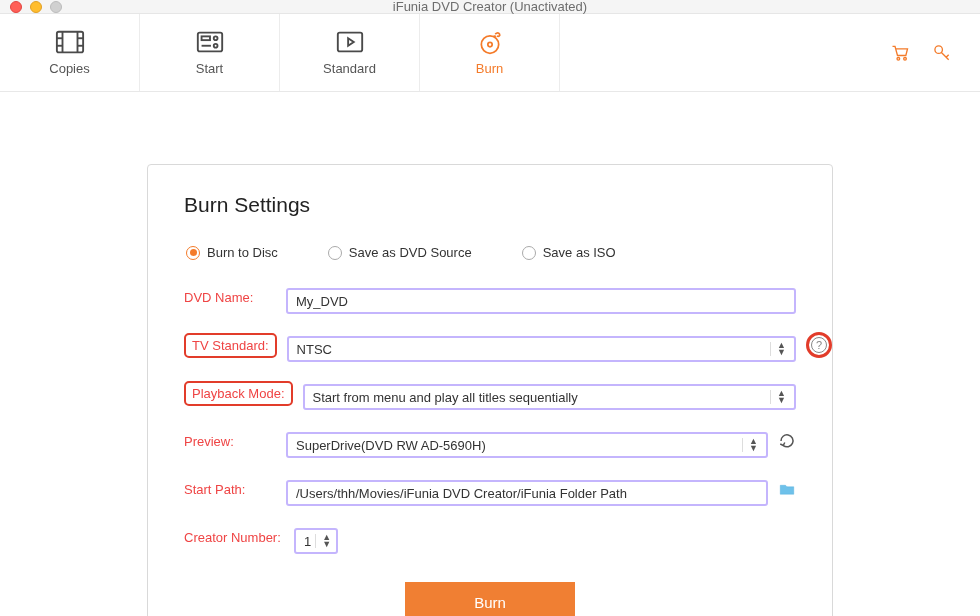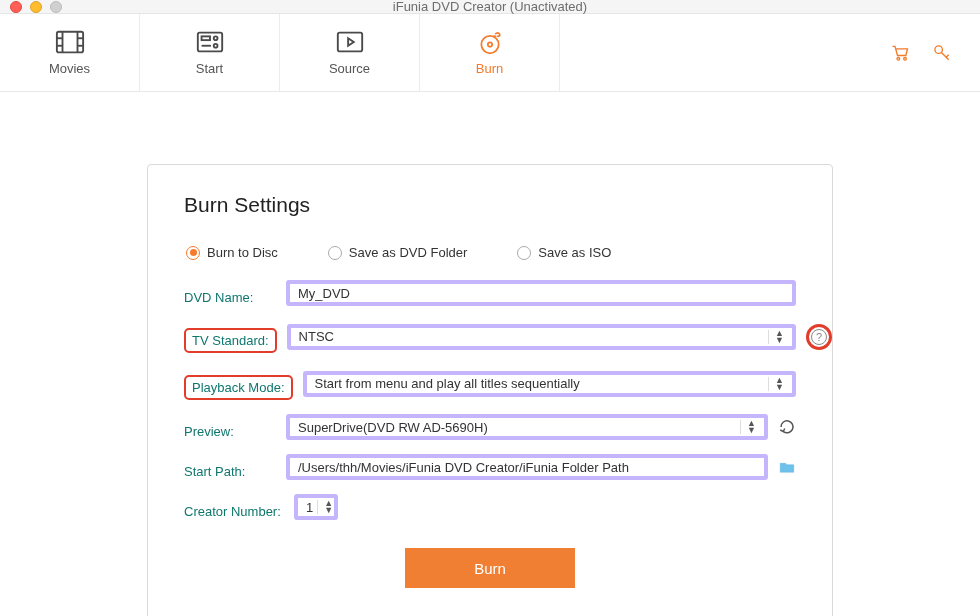--- a/index.html
+++ b/index.html
@@ -82,37 +82,38 @@
   .radio-dot.checked { border-color: #f47b2a; }
   .radio-dot.checked::after {
     content: ""; width: 7px; height: 7px; border-radius: 50%; background: #f47b2a;
   }
 
   
   .row {
     display: flex; align-items: center; margin-bottom: 14px;
   }
   .row .label {
-    width: 102px; font-size: 13px; color: #0f766e; margin-top: 8px;
+    width: 102px; font-size: 13px; color: #ef4444;
   }
   .row .label.boxed {
     border: 2.5px solid #e23c2a; border-radius: 5px;
     padding: 3px 6px; width: auto; margin-right: 10px;
   }
   .row .label.boxed + .field-wrap { margin-left: 0; }
   .field-wrap { flex: 1; display: flex; align-items: center; gap: 10px; }
   .field {
     flex: 1;
     height: 26px;
-    border: 4px solid #c4b5fd;
+    border: 2px solid #c4b5fd;
     border-radius: 3px;
     padding: 0 8px;
     font-size: 13px; color: #333;
     display: flex; align-items: center; justify-content: space-between;
     background: #fff;
+    margin-top: 8px;
   }
   .field.input { justify-content: flex-start; }
   .stepper-arrows {
     font-size: 9px; line-height: 7px; color: #555; display: flex; flex-direction: column; padding-left: 6px; border-left: 1px solid #ddd; margin-left: 4px;
   }
   .small-field { width: 44px; flex: none; }
 
   .side-icon { width: 18px; height: 18px; flex: none; cursor: pointer; }
 
   .help-circle {
@@ -154,40 +155,40 @@
   <div class="tab">
     <svg viewBox="0 0 32 26">
       <rect class="ico-stroke" x="2" y="2" width="28" height="22" rx="2"></rect>
       <line class="ico-stroke" x1="8" y1="2" x2="8" y2="24"></line>
       <line class="ico-stroke" x1="24" y1="2" x2="24" y2="24"></line>
       <line class="ico-stroke" x1="2" y1="9" x2="8" y2="9"></line>
       <line class="ico-stroke" x1="2" y1="17" x2="8" y2="17"></line>
       <line class="ico-stroke" x1="24" y1="9" x2="30" y2="9"></line>
       <line class="ico-stroke" x1="24" y1="17" x2="30" y2="17"></line>
     </svg>
-    <span class="lbl">Movies</span>
+    <span class="lbl">Copies</span>
   </div>
 
   <div class="tab">
     <svg viewBox="0 0 32 26">
       <rect class="ico-stroke" x="3" y="3" width="26" height="20" rx="2"></rect>
       <rect class="ico-stroke" x="7" y="7" width="9" height="4"></rect>
       <circle class="ico-stroke" cx="22" cy="9" r="2"></circle>
       <line class="ico-stroke" x1="7" y1="17" x2="17" y2="17"></line>
       <circle class="ico-stroke" cx="22" cy="17" r="2"></circle>
     </svg>
     <span class="lbl">Start</span>
   </div>
 
   <div class="tab">
     <svg viewBox="0 0 32 26">
       <rect class="ico-stroke" x="3" y="3" width="26" height="20" rx="2"></rect>
       <polygon class="ico-stroke" points="14,9 20,13 14,17"></polygon>
     </svg>
-    <span class="lbl">Source</span>
+    <span class="lbl">Standard</span>
   </div>
 
   <div class="tab active">
     <svg viewBox="0 0 32 30">
       <circle class="ico-stroke" cx="16" cy="18" r="10"></circle>
       <circle class="ico-stroke" cx="16" cy="18" r="2.5"></circle>
       <path class="ico-stroke" d="M22 6 C24 4 26 4 27 6 C28 8 26 9 24 8"></path>
       <path class="ico-stroke" d="M20 9 C21 8 22 8 22.5 9"></path>
     </svg>
     <span class="lbl">Burn</span>
@@ -212,21 +213,21 @@
   <div class="panel">
     <h2>Burn Settings</h2>
 
     <div class="radio-row">
       <div class="radio-item">
         <span class="radio-dot checked"></span>
         <span>Burn to Disc</span>
       </div>
       <div class="radio-item">
         <span class="radio-dot"></span>
-        <span>Save as DVD Folder</span>
+        <span>Save as DVD Source</span>
       </div>
       <div class="radio-item">
         <span class="radio-dot"></span>
         <span>Save as ISO</span>
       </div>
     </div>
 
     <div class="row">
       <span class="label">DVD Name:</span>
       <div class="field-wrap">

